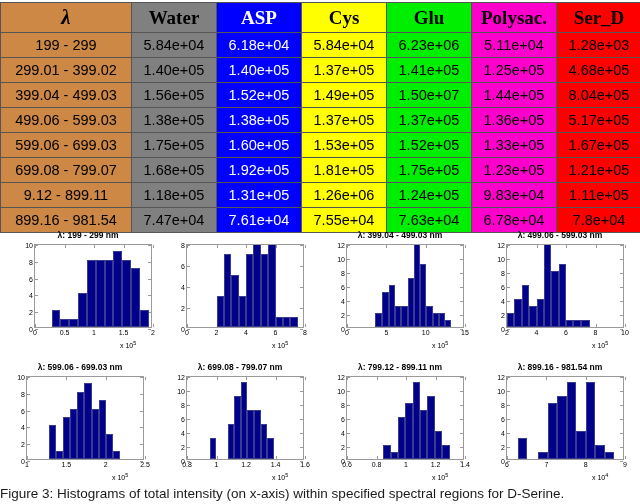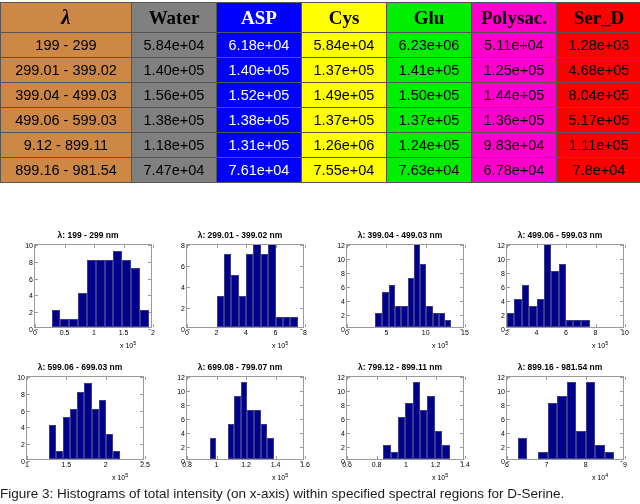--- a/index.html
+++ b/index.html
@@ -209,32 +209,50 @@
         <td class="col-val bg-cys">1.37e+05</td>
         <td class="col-val bg-glu">1.41e+05</td>
         <td class="col-val bg-poly">1.25e+05</td>
         <td class="col-val bg-serd">4.68e+05</td>
       </tr>
       <tr>
         <td class="col-lam bg-lam">399.04 - 499.03</td>
         <td class="col-val bg-water">1.56e+05</td>
         <td class="col-val bg-asp">1.52e+05</td>
         <td class="col-val bg-cys">1.49e+05</td>
-        <td class="col-val bg-glu">1.50e+05</td>
+        <td class="col-val bg-glu">1.50e+07</td>
         <td class="col-val bg-poly">1.44e+05</td>
         <td class="col-val bg-serd">8.04e+05</td>
       </tr>
       <tr>
         <td class="col-lam bg-lam">499.06 - 599.03</td>
         <td class="col-val bg-water">1.38e+05</td>
         <td class="col-val bg-asp">1.38e+05</td>
         <td class="col-val bg-cys">1.37e+05</td>
         <td class="col-val bg-glu">1.37e+05</td>
         <td class="col-val bg-poly">1.36e+05</td>
         <td class="col-val bg-serd">5.17e+05</td>
+      </tr>
+      <tr>
+        <td class="col-lam bg-lam">599.06 - 699.03</td>
+        <td class="col-val bg-water">1.75e+05</td>
+        <td class="col-val bg-asp">1.60e+05</td>
+        <td class="col-val bg-cys">1.53e+05</td>
+        <td class="col-val bg-glu">1.52e+05</td>
+        <td class="col-val bg-poly">1.33e+05</td>
+        <td class="col-val bg-serd">1.67e+05</td>
+      </tr>
+      <tr>
+        <td class="col-lam bg-lam">699.08 - 799.07</td>
+        <td class="col-val bg-water">1.68e+05</td>
+        <td class="col-val bg-asp">1.92e+05</td>
+        <td class="col-val bg-cys">1.81e+05</td>
+        <td class="col-val bg-glu">1.75e+05</td>
+        <td class="col-val bg-poly">1.23e+05</td>
+        <td class="col-val bg-serd">1.21e+05</td>
       </tr>
       <tr>
         <td class="col-lam bg-lam">9.12 - 899.11</td>
         <td class="col-val bg-water">1.18e+05</td>
         <td class="col-val bg-asp">1.31e+05</td>
         <td class="col-val bg-cys">1.26e+06</td>
         <td class="col-val bg-glu">1.24e+05</td>
         <td class="col-val bg-poly">9.83e+04</td>
         <td class="col-val bg-serd">1.11e+05</td>
       </tr>
@@ -297,21 +315,20 @@
           <div class="bar" style="left: 69.62px; width: 8.85px; height: 67.2px;"></div>
           <div class="bar" style="left: 78.47px; width: 8.85px; height: 75.6px;"></div>
           <div class="bar" style="left: 87.32px; width: 8.85px; height: 67.2px;"></div>
           <div class="bar" style="left: 96.17px; width: 8.85px; height: 58.8px;"></div>
           <div class="bar" style="left: 105.02px; width: 8.85px; height: 16.8px;"></div>
         </div>
       </div>
       <div class="exp-label"><span>x 10</span><sup>5</sup></div>
     </div>
     <div class="plot-panel" style="left: 160px; top: 0px;">
-      <div class="panel-title">λ: 299.01 - 399.02 nm</div>
       <div class="axes">
         <div class="ytick-mark" style="top: 84px;"></div>
         <div class="ytick-mark-right" style="top: 84px;"></div>
         <div class="ytick-label" style="top: 84px;">0</div>
         <div class="ytick-mark" style="top: 63px;"></div>
         <div class="ytick-mark-right" style="top: 63px;"></div>
         <div class="ytick-label" style="top: 63px;">2</div>
         <div class="ytick-mark" style="top: 42px;"></div>
         <div class="ytick-mark-right" style="top: 42px;"></div>
         <div class="ytick-label" style="top: 42px;">4</div>

